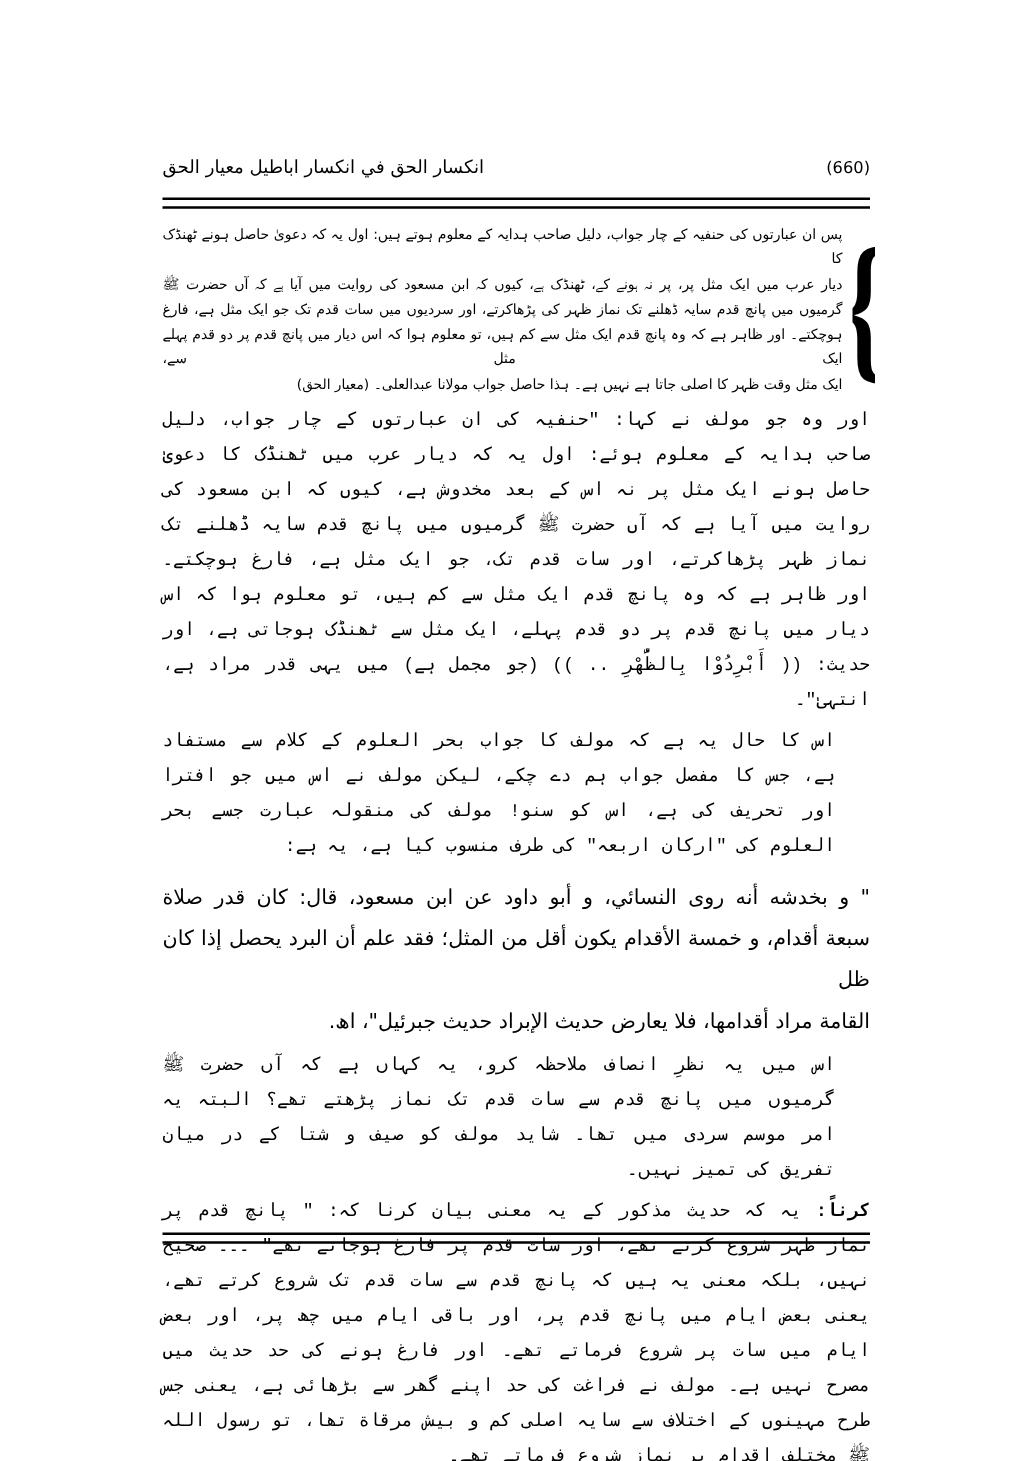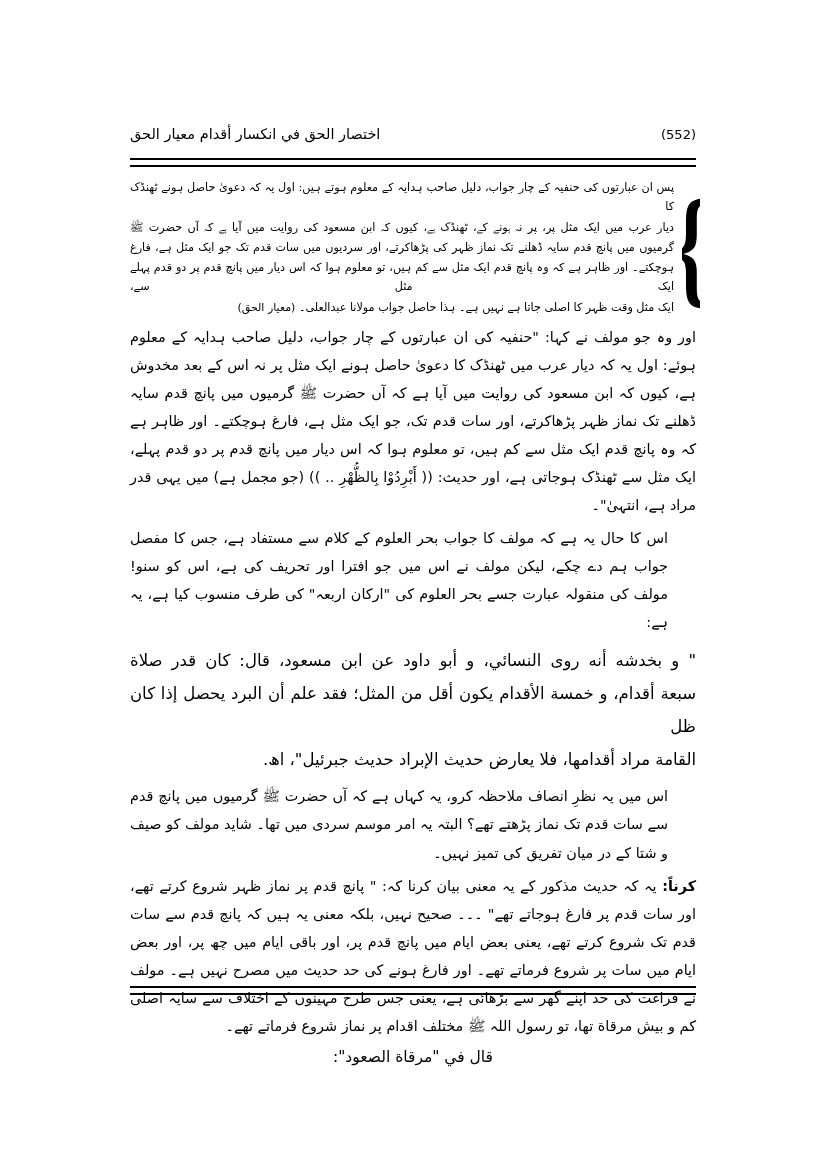--- a/index.html
+++ b/index.html
@@ -109,21 +109,21 @@
     font-size: 11px;
   }
 
   .body-para {
     margin: 5px 0 3px 0;
     font-size: 14.4px;
     line-height: 1.95;
     text-align: justify;
     text-align-last: justify;
   }
-  .body-para.last-right { text-align-last: right; }
+  .body-para.last-right { text-align-last: right; font-family: Liberation Mono, monospace; }
   .body-para.indent-block { padding-right: 28px; }
 
   .arabic-block {
     margin: 8px 0 6px 0;
     direction: rtl;
     font-family: "DejaVu Sans", sans-serif;
     font-size: 16.5px;
     line-height: 2.0;
     text-align: justify;
     text-align-last: justify;
@@ -136,22 +136,22 @@
     text-align: center;
   }
   .bold-lead { font-weight: bold; }
 </style>
 </head>
 <body>
 
 <div class="page">
 
   <div class="header">
-    <div class="pageno">(552)</div>
-    <div class="title">اختصار الحق في انکسار أقدام معیار الحق</div>
+    <div class="pageno">(660)</div>
+    <div class="title">انکسار الحق في انکسار اباطیل معیار الحق</div>
   </div>
 
   <div class="rule-top"></div>
 
   <div class="content">
 
     <div class="brace-block">
       <div class="brace">}</div>
       <p>پس ان عبارتوں کی حنفیہ کے چار جواب، دلیل صاحب ہدایہ کے معلوم ہوتے ہیں: اول یہ کہ دعویٰ حاصل ہونے ٹھنڈک کا</p>
       <p>دیار عرب میں ایک مثل پر، پر نہ ہونے کے، ٹھنڈک ہے، کیوں کہ ابن مسعود کی روایت میں آیا ہے کہ آں حضرت ﷺ</p>

